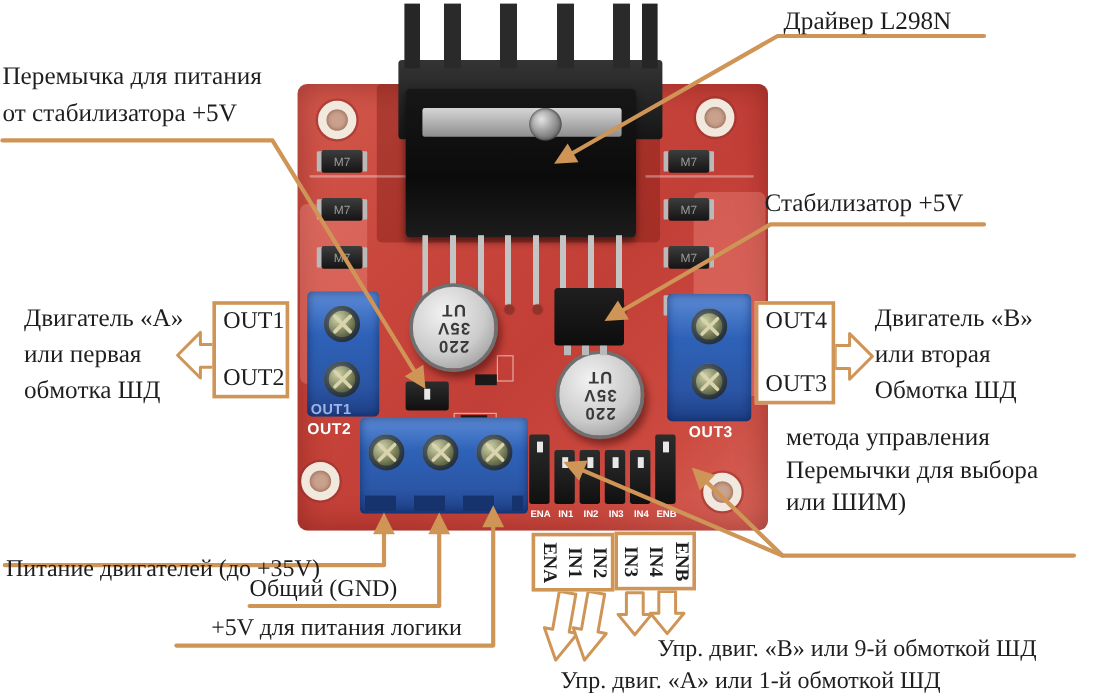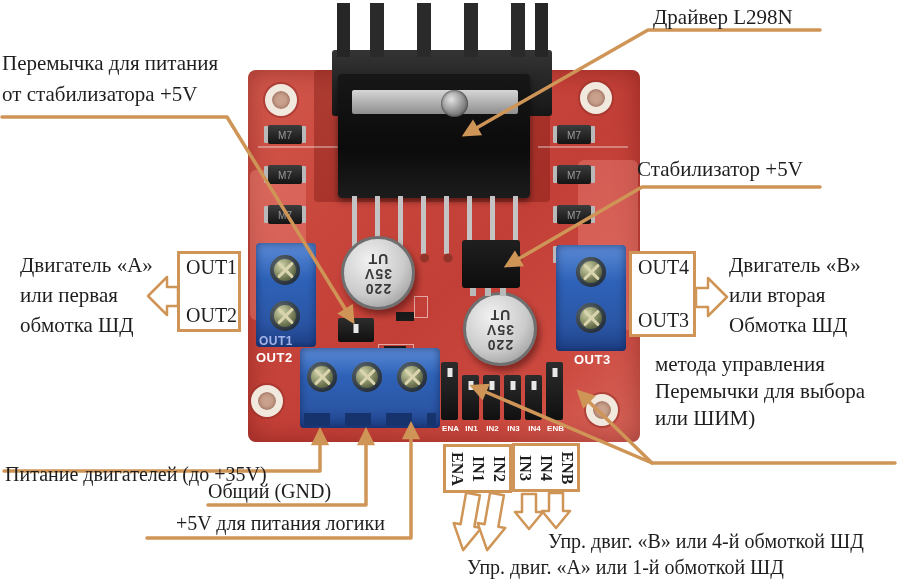--- a/index.html
+++ b/index.html
@@ -304,16 +304,16 @@
         <span>IN3</span>
       </div>
     <div class="vlabel">
         <span>IN4</span>
       </div>
     <div class="vlabel">
         <span>ENB</span>
       </div>
   </div>
 
-  <div class="abs callout small nowrap layer-labels" style="left:548px;top:526px;">Упр. двиг. «В» или 4-й обмоткой ШД</div>
+  <div class="abs callout small nowrap layer-labels" style="left:548px;top:526px;">Упр. двиг. «В» или 9-й обмоткой ШД</div>
   <div class="abs callout small nowrap layer-labels" style="left:467px;top:552px;">Упр. двиг. «А» или 1-й обмоткой ШД</div>
 
 </div>
 
 </body></html>

